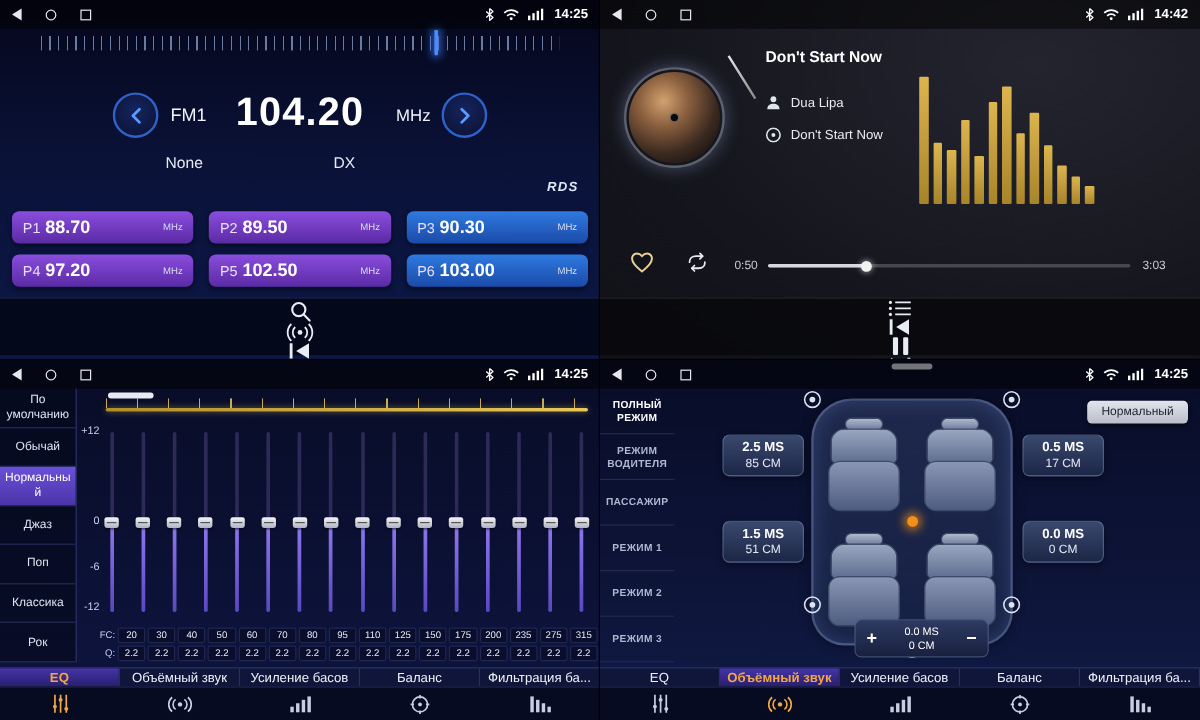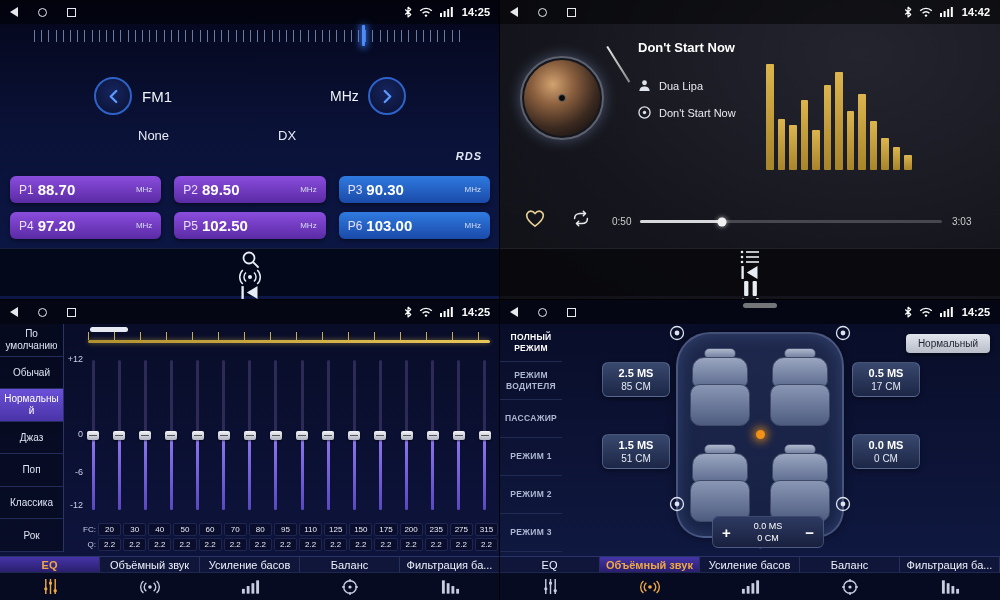--- a/index.html
+++ b/index.html
@@ -200,20 +200,21 @@
     <div class="ruler">
       <div class="ruler-pointer"></div>
     </div>
 
     <button class="tune-btn" id="tune-down">
       <svg width="11" height="15" viewBox="0 0 12 16">
           <path d="M9 2 L3 8 L9 14" stroke="#5b9bff" stroke-width="2.5" fill="none" stroke-linecap="round" stroke-linejoin="round"></path>
         </svg>
     </button>
     <span class="band-label">FM1</span>
+    <div class="freq-value">104.20</div>
     <span class="freq-unit">MHz</span>
     <button class="tune-btn" id="tune-up">
       <svg width="11" height="15" viewBox="0 0 12 16">
           <path d="M3 2 L9 8 L3 14" stroke="#5b9bff" stroke-width="2.5" fill="none" stroke-linecap="round" stroke-linejoin="round"></path>
         </svg>
     </button>
     <span class="stereo-label">None</span>
     <span class="dx-label">DX</span>
     <span class="rds-badge">RDS</span>
 

